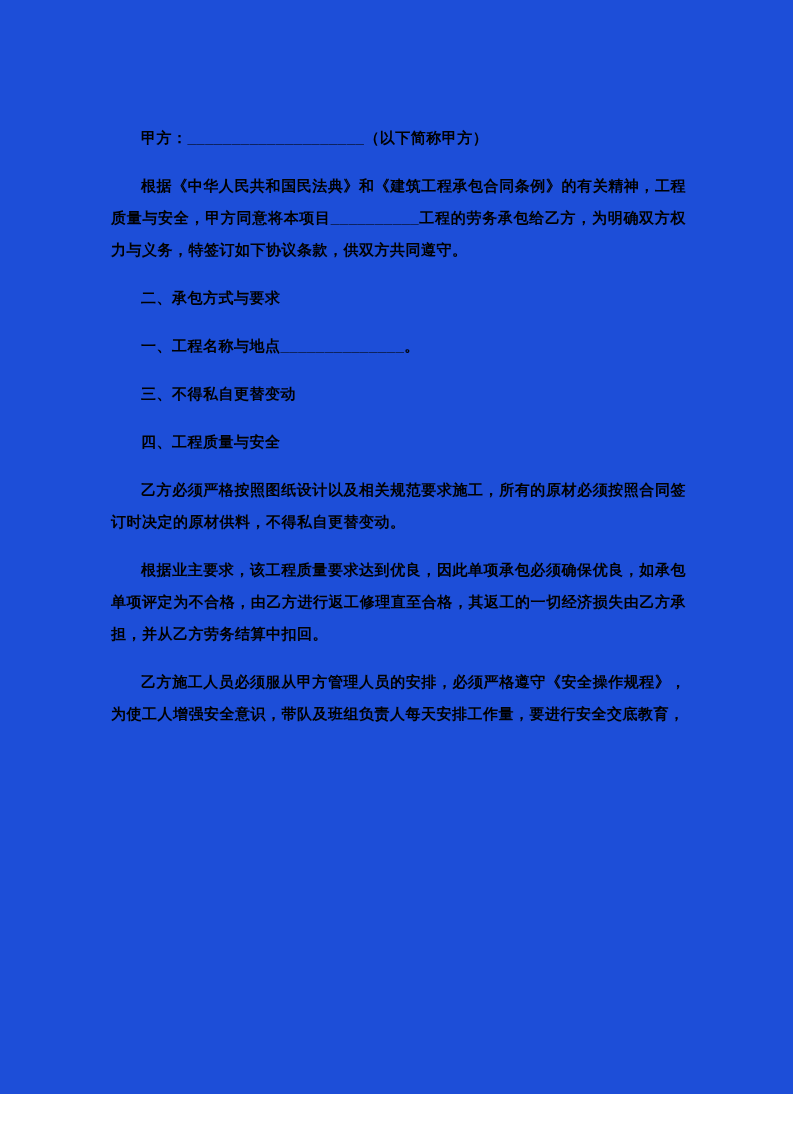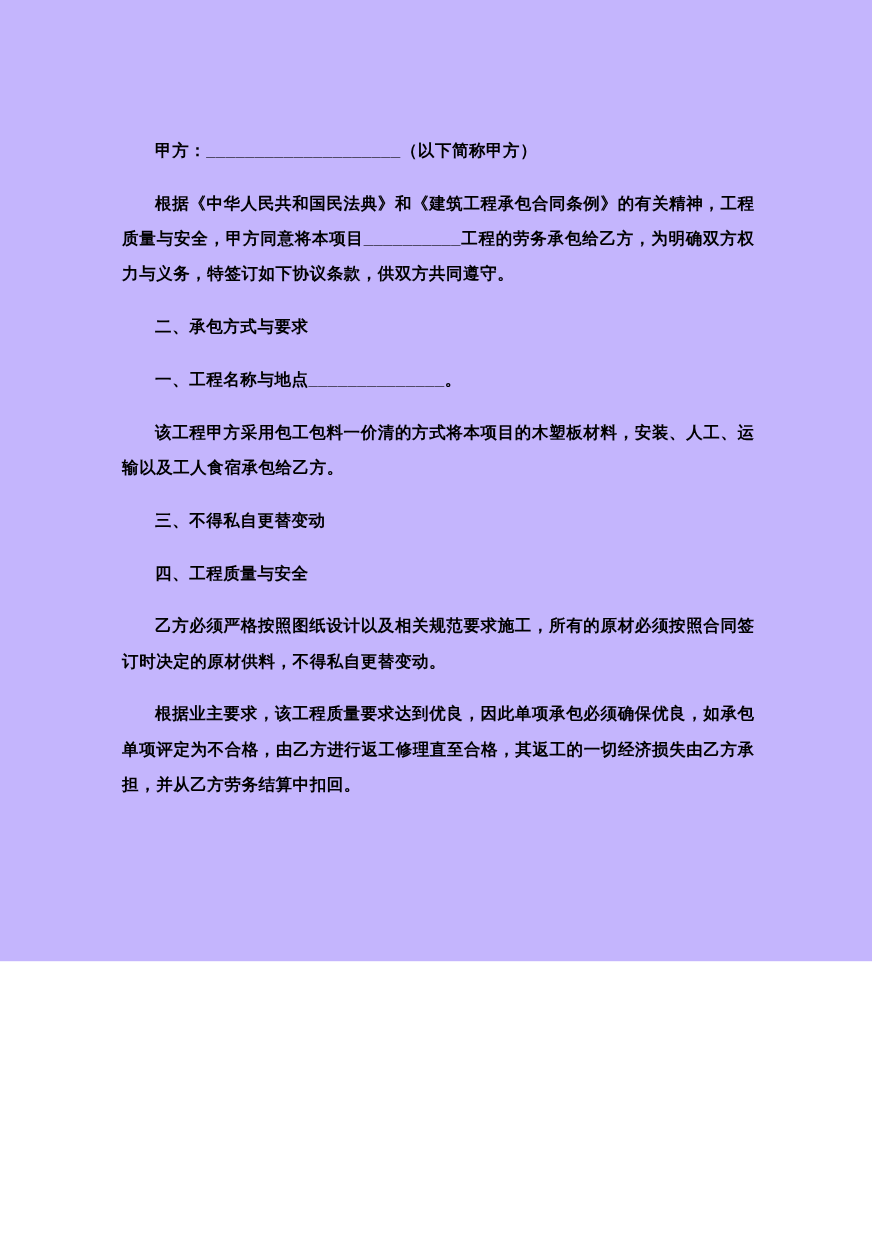--- a/index.html
+++ b/index.html
@@ -1,23 +1,23 @@
 <!DOCTYPE html>
 <html><head>
 <meta charset="utf-8">
 <style>
   * { margin: 0; padding: 0; box-sizing: border-box; }
   html, body { background: #ffffff; }
   body { font-family: "Liberation Sans", sans-serif; }
 
   .page {
     width: 793px;
-    height: 874px;
+    height: 1094px;
     margin: 0 auto;
-    background: #c4b5fd;
+    background: #1d4ed8;
     position: relative;
     overflow: hidden;
   }
 
   .content {
     position: absolute;
     top: 122px;
     left: 111px;
     right: 107px;
     color: #000000;
@@ -38,19 +38,19 @@
 </style>
 </head>
 <body>
 
 <div class="page">
   <div class="content">
     <p class="para">甲方：____________________（以下简称甲方）</p>
     <p class="para">根据《中华人民共和国民法典》和《建筑工程承包合同条例》的有关精神，工程质量与安全，甲方同意将本项目__________工程的劳务承包给乙方，为明确双方权力与义务，特签订如下协议条款，供双方共同遵守。</p>
     <p class="para">二、承包方式与要求</p>
     <p class="para">一、工程名称与地点______________。</p>
-    <p class="para">该工程甲方采用包工包料一价清的方式将本项目的木塑板材料，安装、人工、运输以及工人食宿承包给乙方。</p>
     <p class="para">三、不得私自更替变动</p>
     <p class="para">四、工程质量与安全</p>
     <p class="para">乙方必须严格按照图纸设计以及相关规范要求施工，所有的原材必须按照合同签订时决定的原材供料，不得私自更替变动。</p>
     <p class="para">根据业主要求，该工程质量要求达到优良，因此单项承包必须确保优良，如承包单项评定为不合格，由乙方进行返工修理直至合格，其返工的一切经济损失由乙方承担，并从乙方劳务结算中扣回。</p>
+    <p class="para">乙方施工人员必须服从甲方管理人员的安排，必须严格遵守《安全操作规程》，为使工人增强安全意识，带队及班组负责人每天安排工作量，要进行安全交底教育，</p>
   </div>
 </div>
 
 </body></html>

